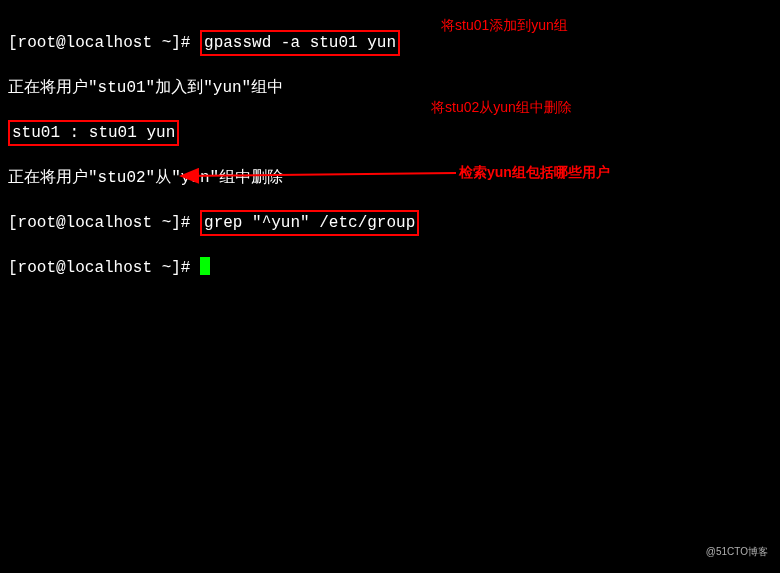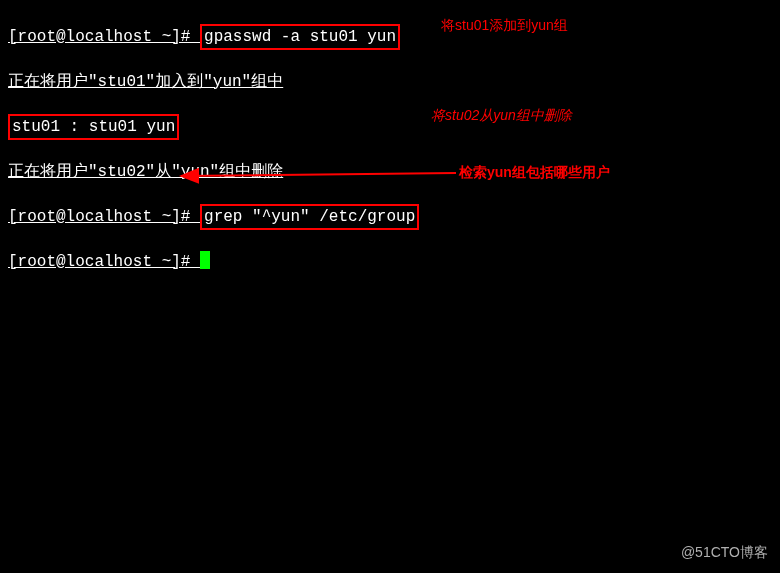--- a/index.html
+++ b/index.html
@@ -12,23 +12,22 @@
       height: 573px;
       background: #000000;
       font-family: "Courier New", monospace;
       font-size: 16px;
       color: #ffffff;
       position: relative;
       overflow: hidden;
       line-height: 22.5px;
     }
     .terminal {
-      padding: 3px 4px 0 8px;
+      padding: 9px 4px 0 8px;
       white-space: pre;
-      text-decoration: underline;
     }
     .prompt {
       color: #ffffff;
     }
     .line {
       display: block;
       height: 22.5px;
     }
     .boxed {
       border: 2px solid #ff0000;
@@ -57,37 +56,37 @@
     .arrow-svg {
       position: absolute;
       pointer-events: none;
     }
     .watermark {
       position: absolute;
       bottom: 10px;
       right: 12px;
       color: #b0b0b0;
       font-family: "Microsoft YaHei", sans-serif;
-      font-size: 14px;
+      font-size: 10px;
     }
   </style>
 </head>
 <body>
 
 <div class="terminal">
 <span class="line"><span class="prompt">[root@localhost ~]# </span><span class="boxed">gpasswd -a stu01 yun</span></span>
 <span class="line">正在将用户"stu01"加入到"yun"组中</span>
 <span class="line"><span class="boxed">stu01 : stu01 yun</span></span>
 <span class="line">正在将用户"stu02"从"yun"组中删除</span>
 <span class="line"><span class="prompt">[root@localhost ~]# </span><span class="boxed">grep "^yun" /etc/group</span></span>
 <span class="line"><span class="prompt">[root@localhost ~]# </span><span class="cursor"></span></span>
 </div>
 
 <div class="annotation" style="top:14px; left:441px;">将stu01添加到yun组</div>
-<div class="annotation" style="top:104px; left:431px;font-style:italic;">将stu02从yun组中删除</div>
+<div class="annotation" style="top:96px; left:431px;">将stu02从yun组中删除</div>
 <div class="annotation" style="top:161px; left:459px;font-weight:bold;">检索yun组包括哪些用户</div>
 
 <svg class="arrow-svg" style="top:0; left:0;" width="780" height="573">
   <defs>
     <marker id="arrowhead" markerWidth="10" markerHeight="8" refX="9" refY="4" orient="auto">
       <polygon points="0 0, 10 4, 0 8" fill="#ff0000"></polygon>
     </marker>
   </defs>
   <line x1="456" y1="173" x2="181" y2="176" stroke="#ff0000" stroke-width="2" marker-end="url(#arrowhead)"></line>
 </svg>

